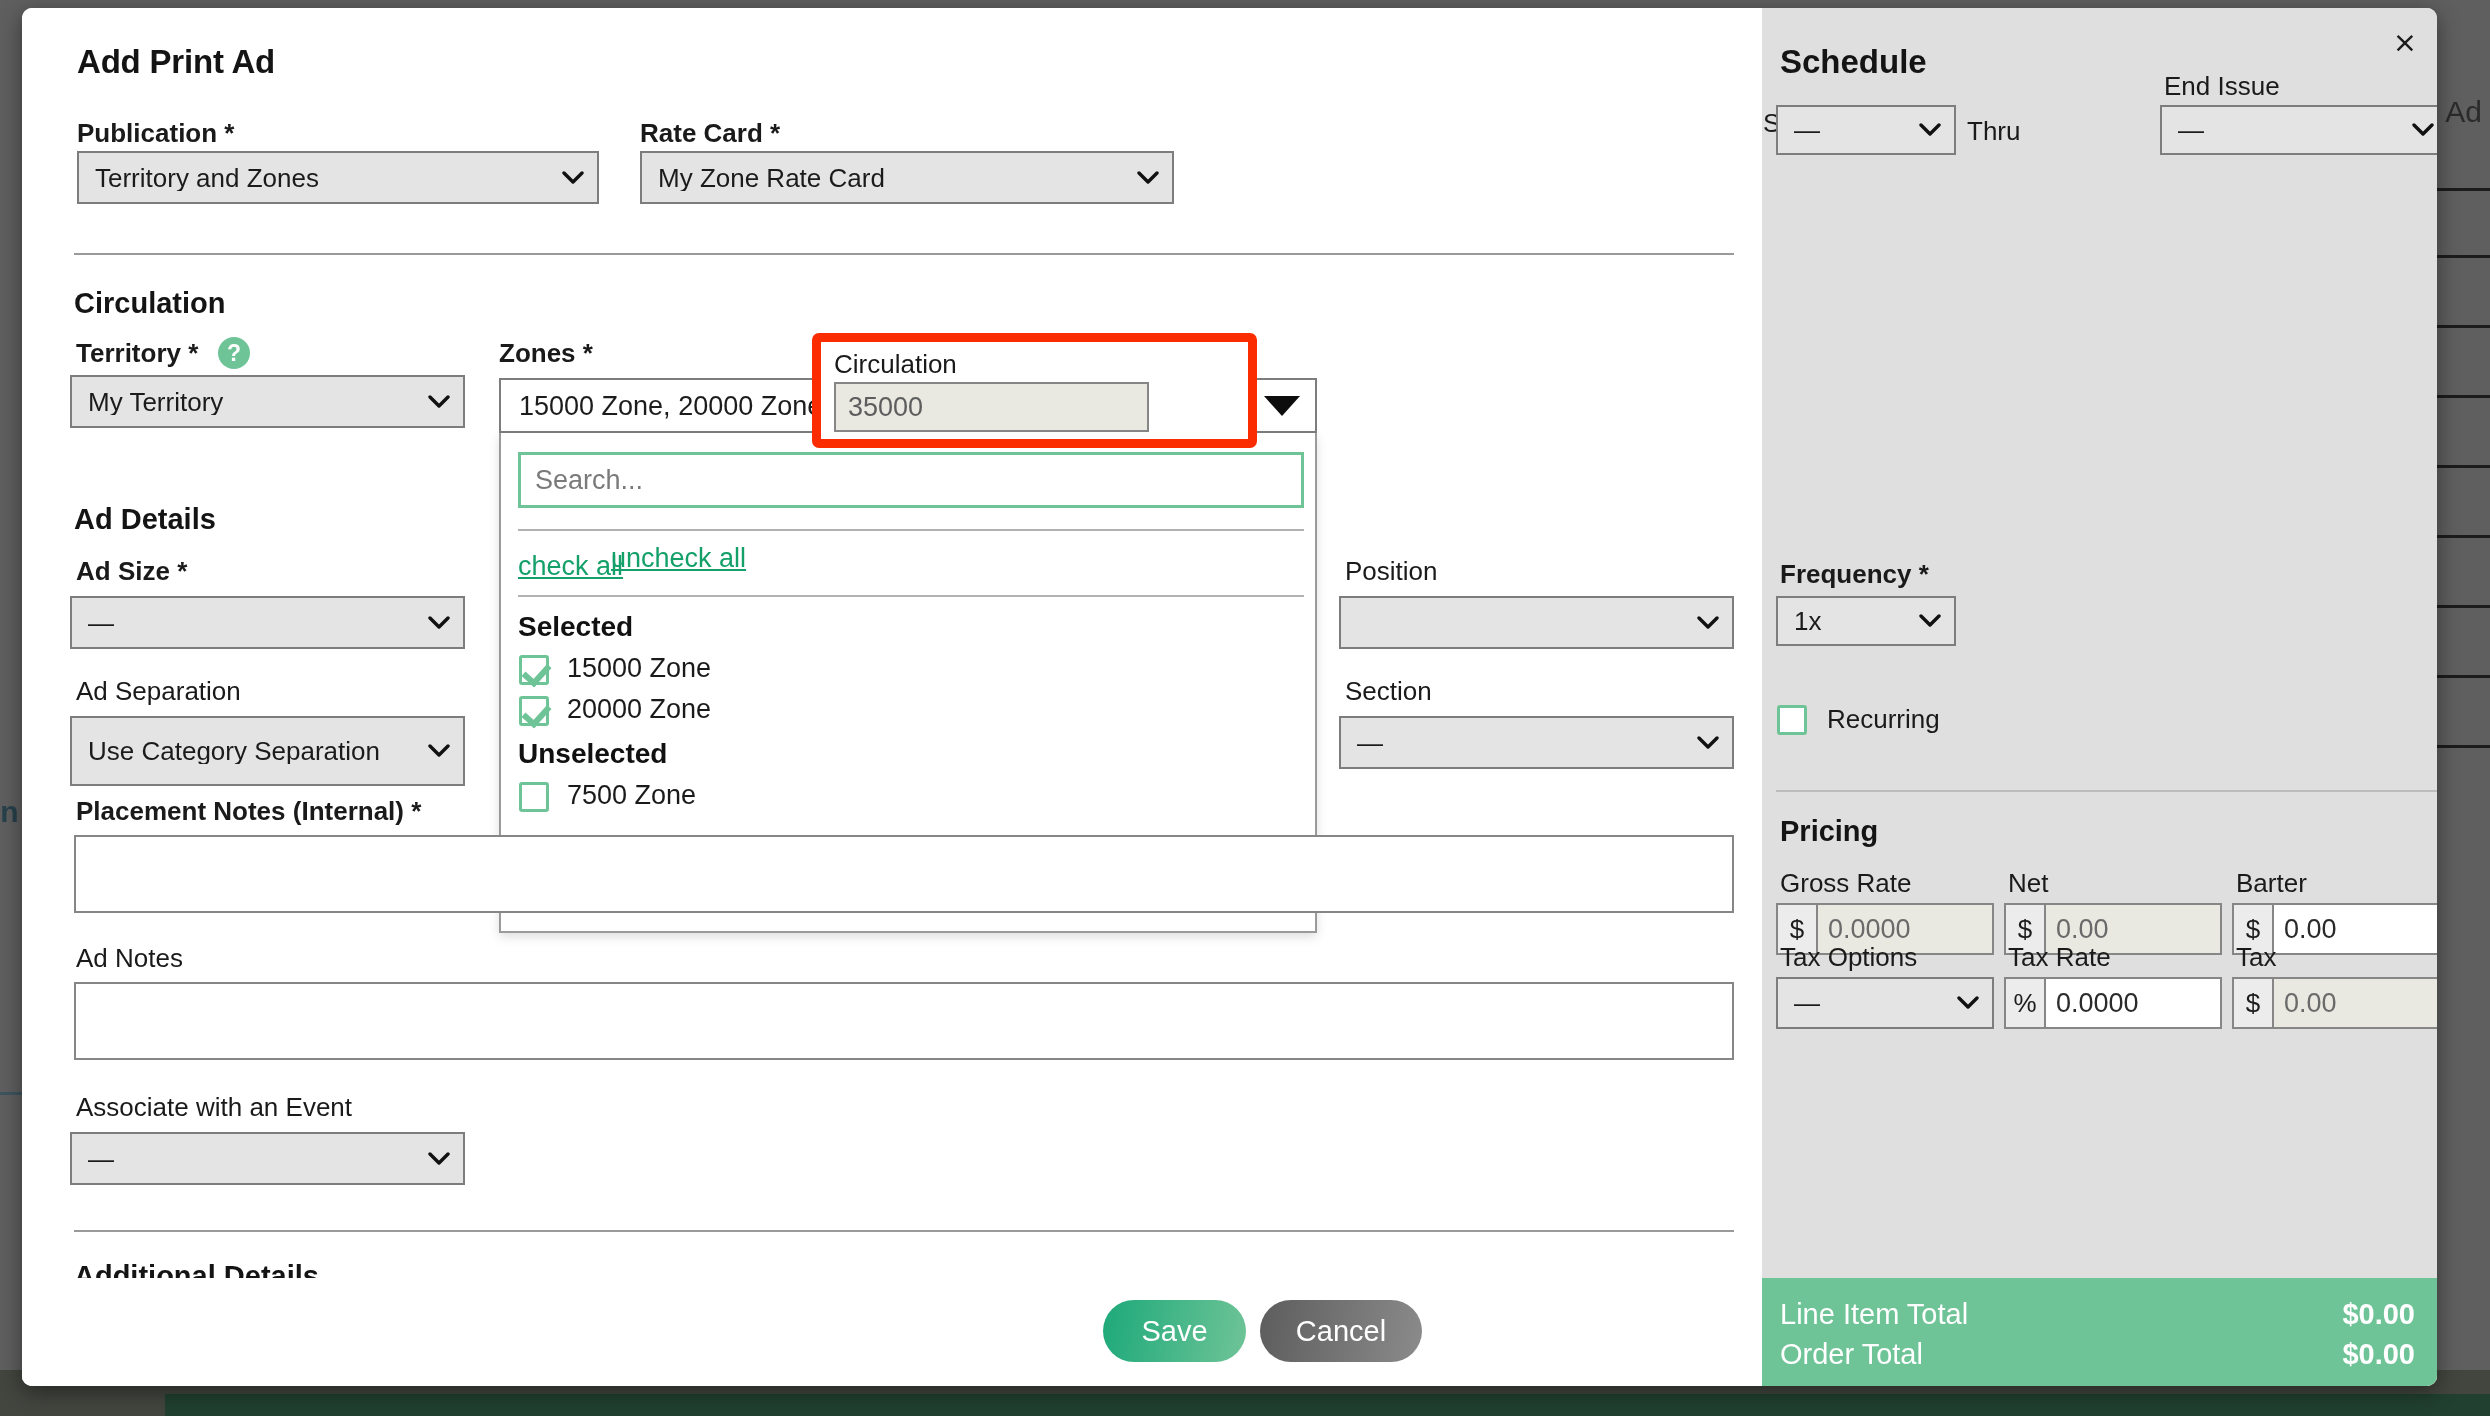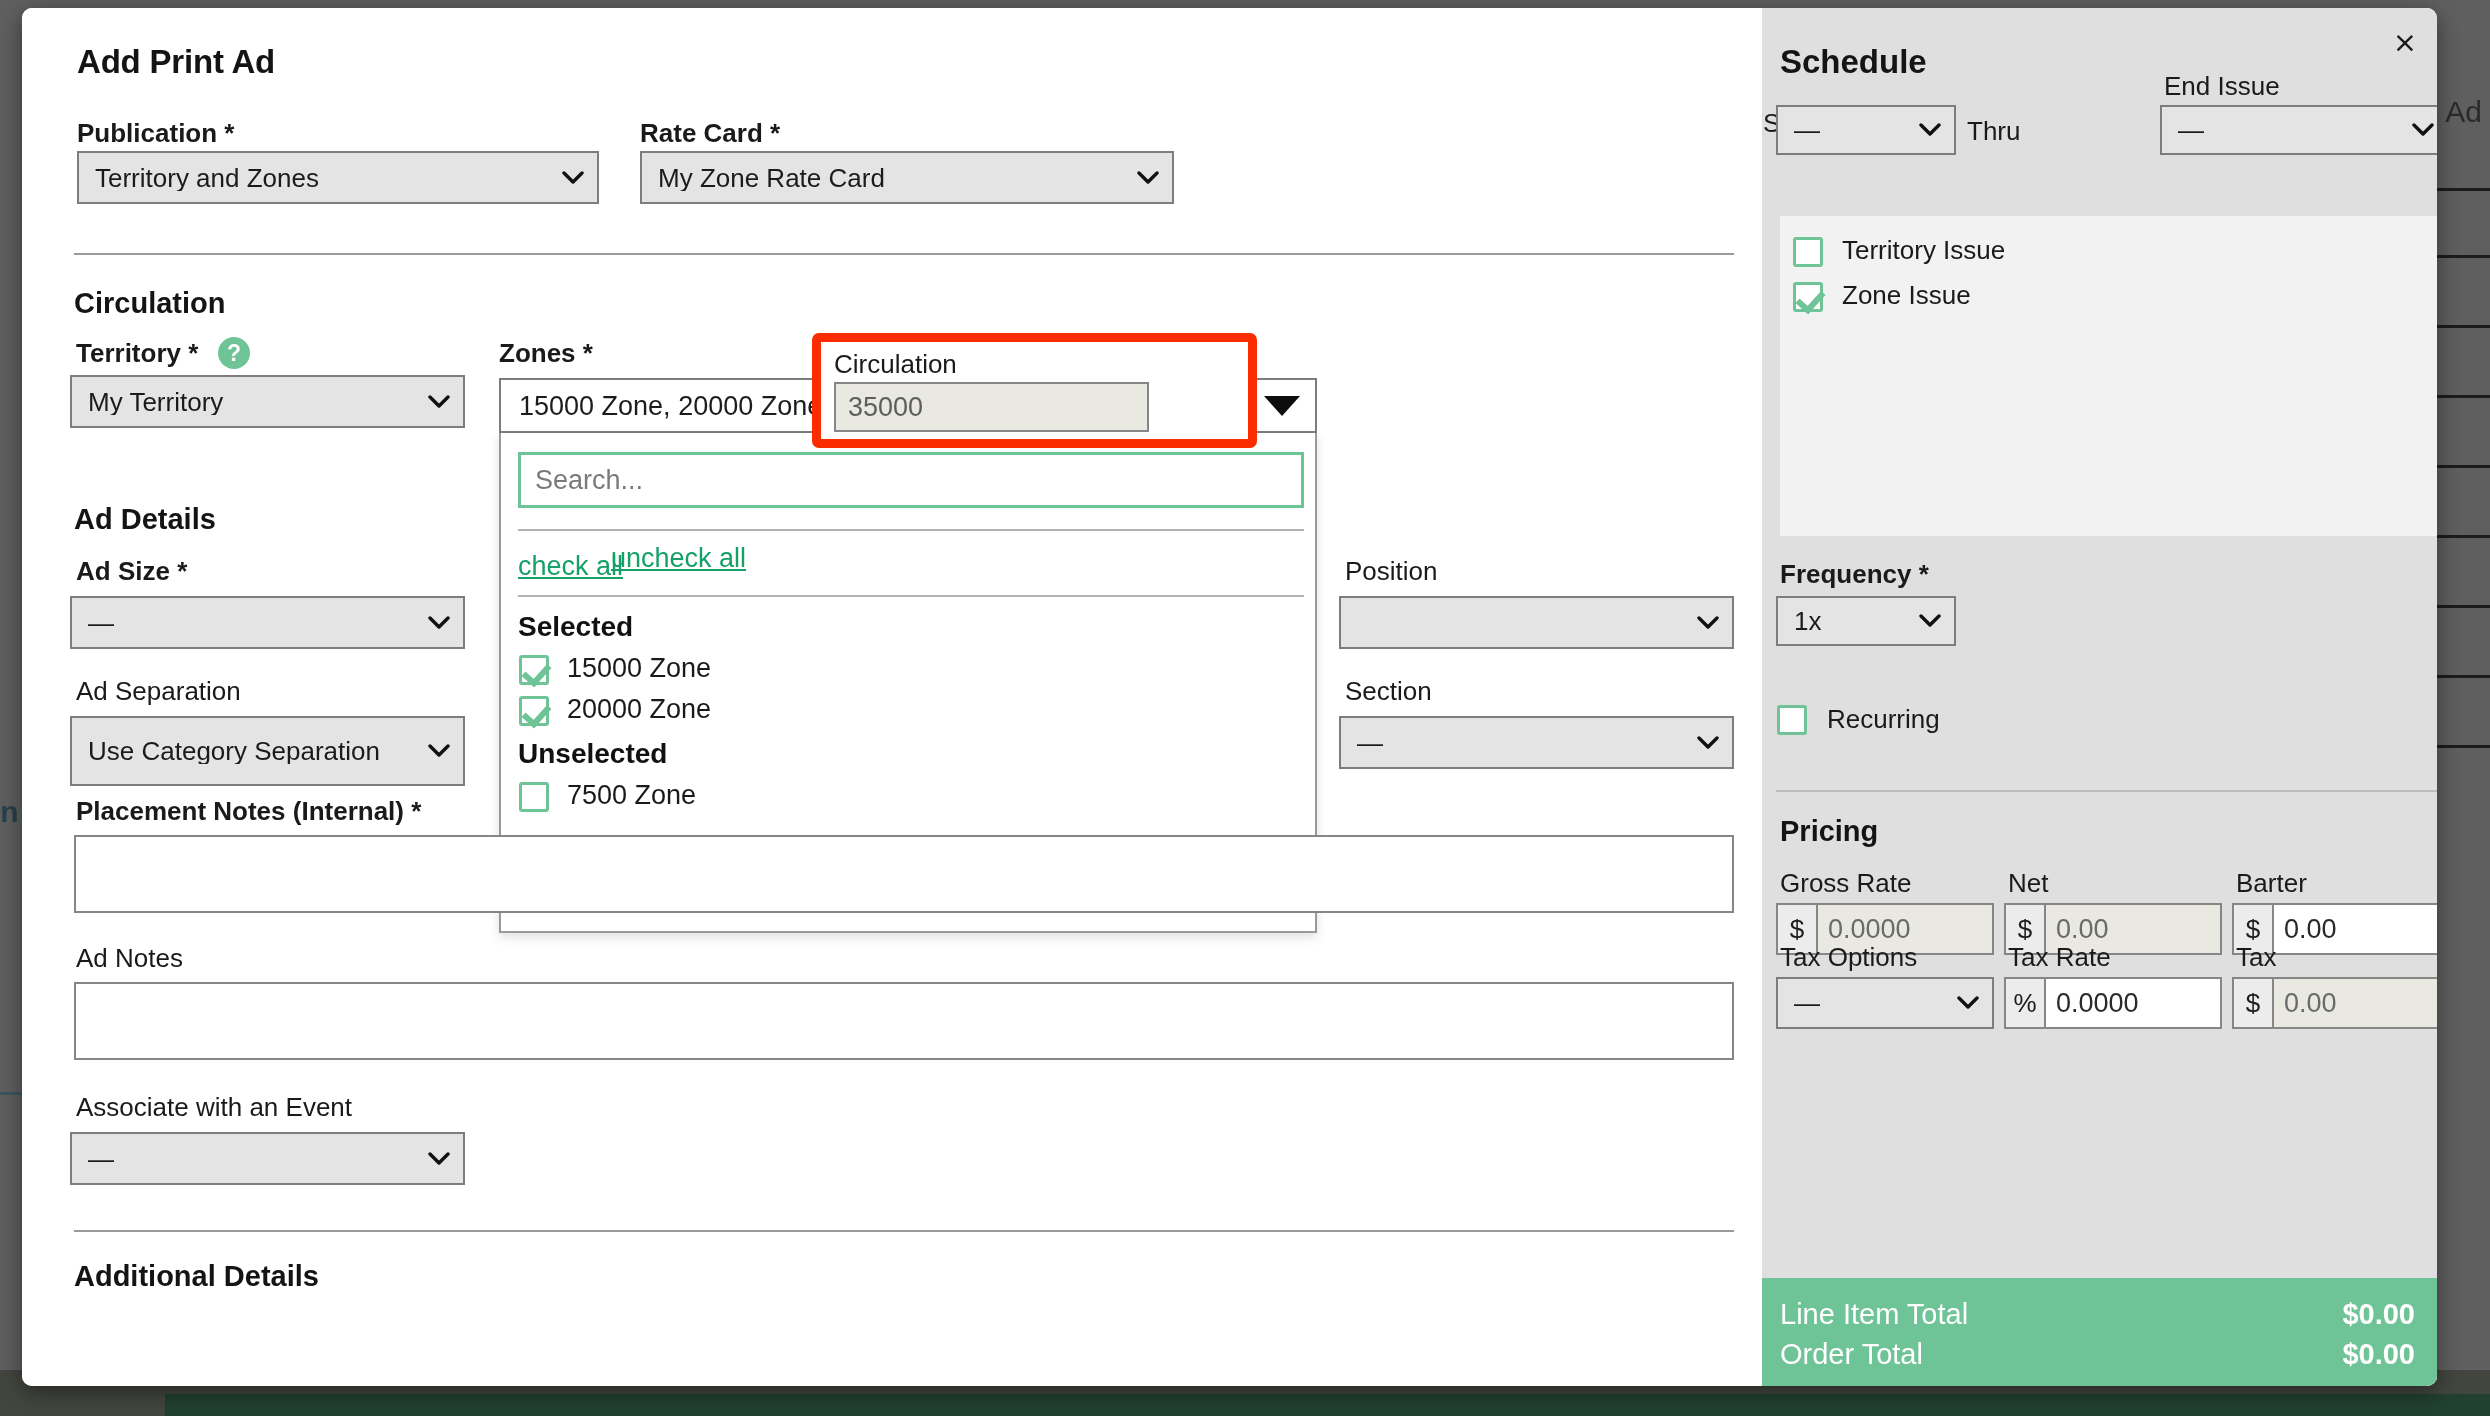--- a/index.html
+++ b/index.html
@@ -410,20 +410,24 @@
           <option>—</option>
         </select>
         <svg class="caret" viewBox="0 0 22 14">
             <path d="M2 2 L11 11 L20 2" stroke="#111" stroke-width="3.4" fill="none" stroke-linecap="round" stroke-linejoin="round"></path>
           </svg>
       </div>
 
       <div class="hr" style="left:52px; top:1222px; width:1660px;"></div>
       <div class="sec-head" style="left:52px; top:1252px; color:#141414;text-align:center;">Additional Details</div>
 
+      <div id="footer">
+        <button class="btn" id="btn-save">Save</button>
+        <button class="btn" id="btn-cancel">Cancel</button>
+      </div>
     </div>
 
     <div id="side-pane">
       <div class="close-x">×</div>
       <h2 class="side-title">Schedule</h2>
 
       <div class="lbl" style="left:1px; top:63px;margin-top:37px;">Start Issue</div>
       <div class="selwrap" style="left:14px; top:97px; width:180px; height:50px;">
         <select class="sel">
           <option>—</option>
@@ -438,26 +442,20 @@
       <div class="lbl" style="left:402px; top:63px;">End Issue</div>
       <div class="selwrap" style="left:398px; top:97px; width:289px; height:50px;">
         <select class="sel">
           <option>—</option>
         </select>
         <svg class="caret" viewBox="0 0 22 14">
             <path d="M2 2 L11 11 L20 2" stroke="#111" stroke-width="3.4" fill="none" stroke-linecap="round" stroke-linejoin="round"></path>
           </svg>
       </div>
 
-      <div id="issue-list">
-        <div class="cbx" style="left:13px; top:21px;"></div>
-        <div class="lbl" style="left:62px; top:19px;">Territory Issue</div>
-        <div class="cbx checked" style="left:13px; top:66px;"></div>
-        <div class="lbl" style="left:62px; top:64px;">Zone Issue</div>
-      </div>
 
       <div class="lbl bold" style="left:18px; top:551px;">Frequency *</div>
       <div class="selwrap" style="left:14px; top:588px; width:180px; height:50px;">
         <select class="sel">
           <option>1x</option>
         </select>
         <svg class="caret" viewBox="0 0 22 14">
             <path d="M2 2 L11 11 L20 2" stroke="#111" stroke-width="3.4" fill="none" stroke-linecap="round" stroke-linejoin="round"></path>
           </svg>
       </div>

